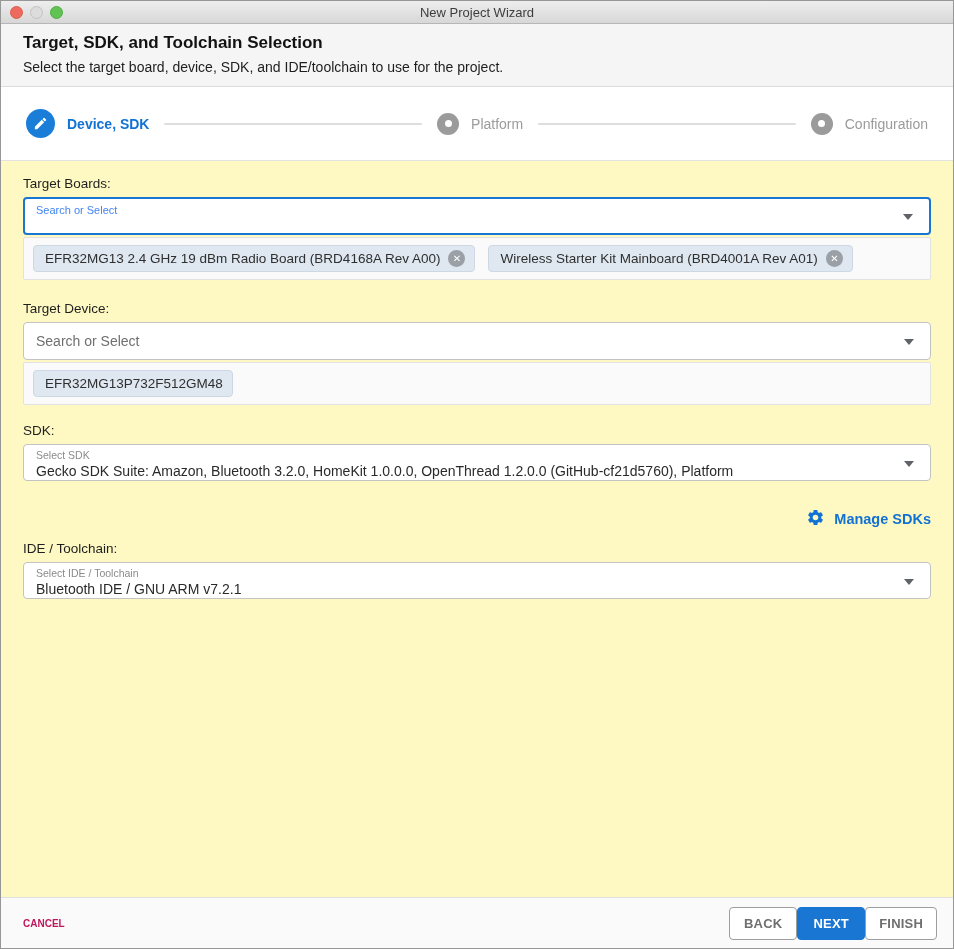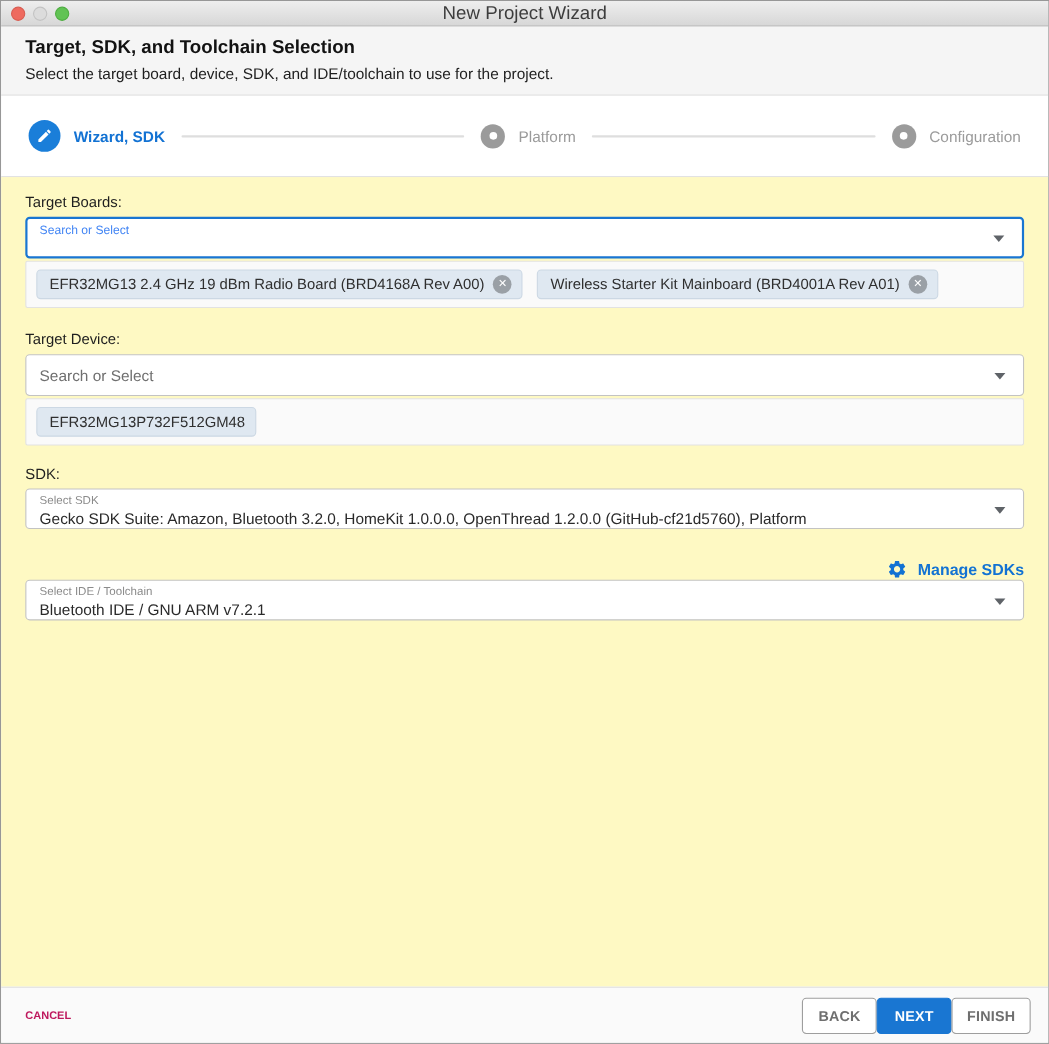--- a/index.html
+++ b/index.html
@@ -17,21 +17,21 @@
     overflow:hidden;
   }
   
   .titlebar {
     height:23px; flex:0 0 23px;
     background:linear-gradient(#eeeeee,#d7d7d7);
     border-bottom:1px solid #b6b6b6;
     position:relative;
     display:flex; align-items:center; justify-content:center;
   }
-  .titlebar-title { font-size:17px; color:#3d3d3d; }
+  .titlebar-title { font-size:13px; color:#3d3d3d; }
   .traffic { position:absolute; left:9px; top:5px; display:flex; gap:7px; }
   .light { width:13px; height:13px; border-radius:50%; border:1px solid rgba(0,0,0,0.12); }
   .light.red   { background:#ee6a5f; border-color:#d95d52; }
   .light.gray  { background:#dcdcdc; border-color:#c3c3c3; }
   .light.green { background:#61c354; border-color:#4fae42; }
   
   .header {
     background:#f5f5f5;
     padding:9px 22px 11px;
     border-bottom:1px solid #dcdcdc;
@@ -148,21 +148,21 @@
     <div class="header-subtitle">Select the target board, device, SDK, and IDE/toolchain to use for the project.</div>
   </div>
 
   <div class="stepper">
     <div class="step">
       <span class="step-icon-active">
         <svg viewBox="0 0 24 24">
             <path fill="#ffffff" d="M3 17.25V21h3.75L17.81 9.94l-3.75-3.75L3 17.25zM20.71 7.04a1 1 0 0 0 0-1.41l-2.34-2.34a1 1 0 0 0-1.41 0l-1.83 1.83 3.75 3.75 1.83-1.83z"></path>
           </svg>
       </span>
-      <span class="step-label-active">Wizard, SDK</span>
+      <span class="step-label-active">Device, SDK</span>
     </div>
     <div class="connector"></div>
     <div class="step">
       <span class="step-dot">
           <span class="step-dot-inner"></span>
         </span>
       <span class="step-label-upcoming">Platform</span>
     </div>
     <div class="connector"></div>
     <div class="step">
@@ -209,20 +209,21 @@
       <span class="arrow"></span>
     </div>
 
     <div class="manage-row">
       <svg viewBox="0 0 24 24">
           <path d="M19.14 12.94c.04-.3.06-.61.06-.94s-.02-.64-.07-.94l2.03-1.58a.49.49 0 0 0 .12-.61l-1.92-3.32a.488.488 0 0 0-.59-.22l-2.39.96c-.5-.38-1.03-.7-1.62-.94l-.36-2.54a.484.484 0 0 0-.48-.41h-3.84c-.24 0-.43.17-.47.41l-.36 2.54c-.59.24-1.13.57-1.62.94l-2.39-.96c-.22-.08-.47 0-.59.22L2.74 8.87c-.12.21-.08.47.12.61l2.03 1.58c-.05.3-.09.63-.09.94s.02.64.07.94l-2.03 1.58a.49.49 0 0 0-.12.61l1.92 3.32c.12.22.37.29.59.22l2.39-.96c.5.38 1.03.7 1.62.94l.36 2.54c.05.24.24.41.48.41h3.84c.24 0 .44-.17.47-.41l.36-2.54c.59-.24 1.13-.56 1.62-.94l2.39.96c.22.08.47 0 .59-.22l1.92-3.32c.12-.22.07-.47-.12-.61l-2.01-1.58zM12 15.6c-1.98 0-3.6-1.62-3.6-3.6s1.62-3.6 3.6-3.6 3.6 1.62 3.6 3.6-1.62 3.6-3.6 3.6z"></path>
         </svg>
       <span class="manage-label">Manage SDKs</span>
     </div>
 
+    <div class="field-label ide-gap">IDE / Toolchain:</div>
     <div class="combo two-line">
       <span class="float-label">Select IDE / Toolchain</span>
       <span class="combo-value">Bluetooth IDE / GNU ARM v7.2.1</span>
       <span class="arrow"></span>
     </div>
 
   </div>
 
   <div class="footer">
     <span class="cancel-link">CANCEL</span>

